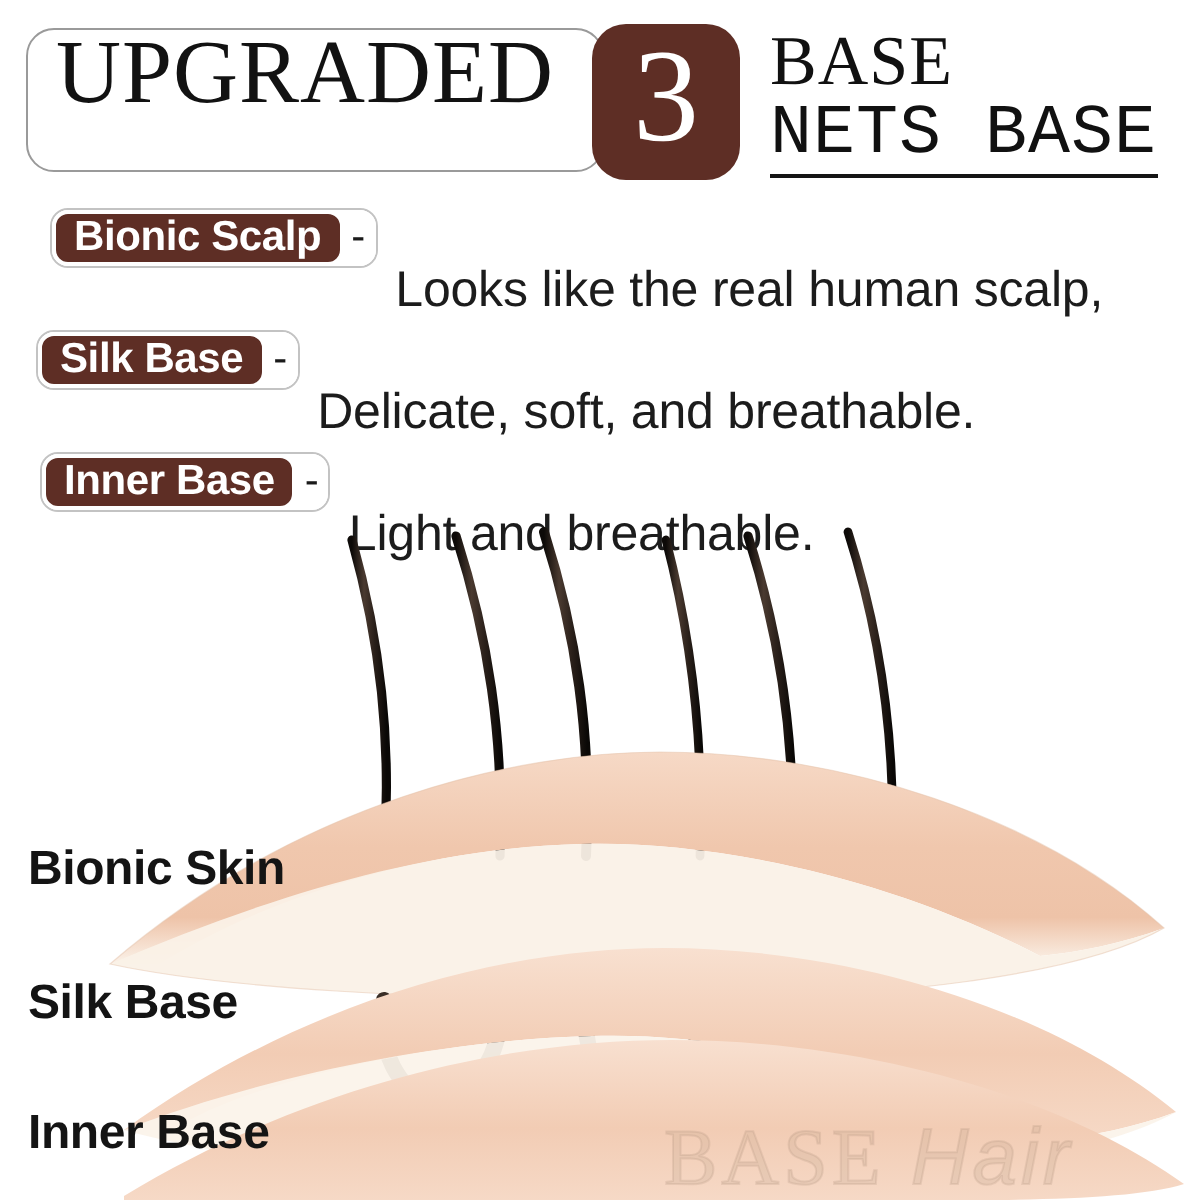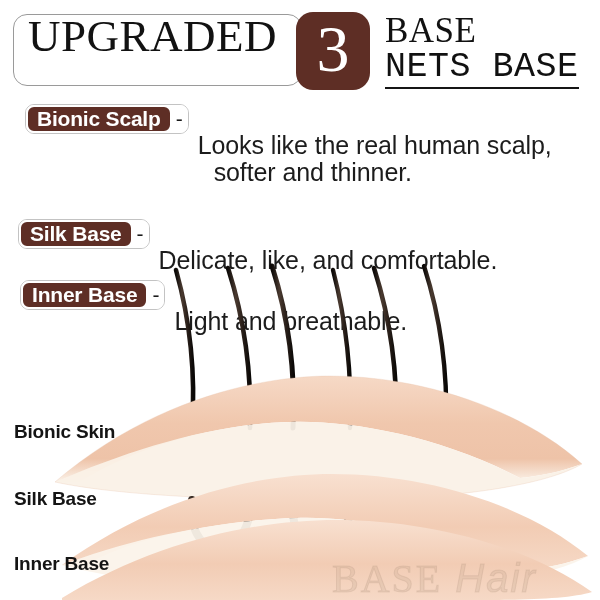--- a/index.html
+++ b/index.html
@@ -177,21 +177,21 @@
     width: 600px;
     height: 350px;
   }
   .diagram svg { display: block; }
 
   
   .layer-label {
     position: absolute;
     font-family: "Liberation Sans", sans-serif;
     font-weight: bold;
-    font-size: 19px;
+    font-size: 24px;
     color: #141414;
     letter-spacing: -0.2px;
     white-space: nowrap;
   }
   .lbl-skin  { left: 14px; top: 421px; }
   .lbl-silk  { left: 14px; top: 488px; }
   .lbl-inner { left: 14px; top: 553px; }
 
   
   .watermark {
@@ -232,31 +232,30 @@
 
   <div class="features">
 
     <div class="feature-row row-bionic">
       <div class="badge-group">
         <div class="badge">Bionic Scalp</div>
         <div class="dash">-</div>
       </div>
       <div class="desc">
         <span>Looks like the real human scalp,</span>
-        <span class="line2">softer and thinner.</span>
       </div>
     </div>
 
     <div class="feature-row row-silk">
       <div class="badge-group">
         <div class="badge">Silk Base</div>
         <div class="dash">-</div>
       </div>
       <div class="desc">
-        <span>Delicate, like, and comfortable.</span>
+        <span>Delicate, soft, and breathable.</span>
       </div>
     </div>
 
     <div class="feature-row row-inner">
       <div class="badge-group">
         <div class="badge">Inner Base</div>
         <div class="dash">-</div>
       </div>
       <div class="desc">
         <span>Light and breathable.</span>

